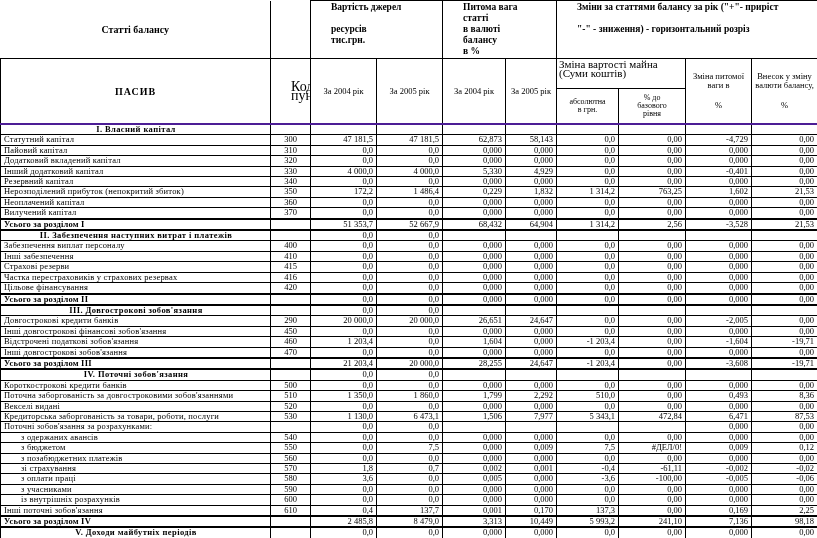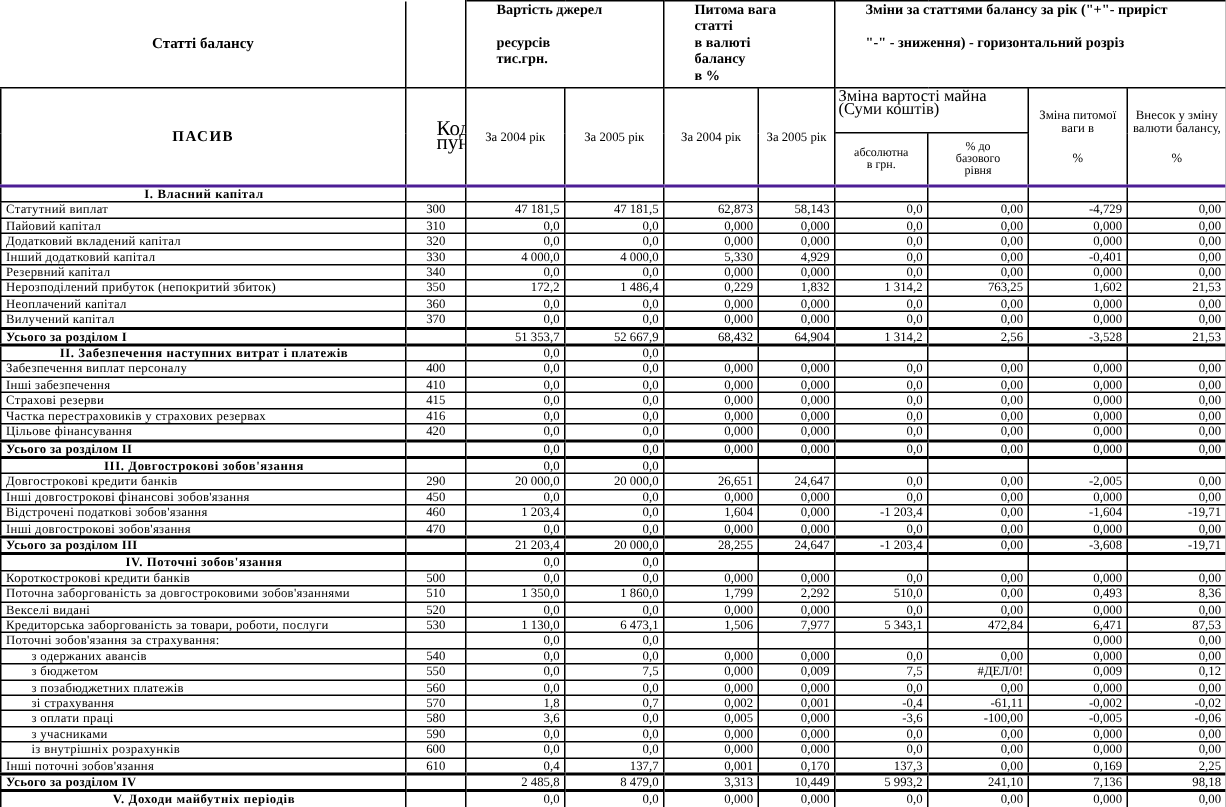--- a/index.html
+++ b/index.html
@@ -104,21 +104,21 @@
         <td class="c-num"></td>
         <td class="c-num"></td>
         <td class="c-num"></td>
         <td class="c-num"></td>
         <td class="c-num"></td>
         <td class="c-num"></td>
         <td class="c-num"></td>
         <td class="c-num"></td>
       </tr>
       <tr class="r-item">
-        <td class="c-label">Статутний виплат</td>
+        <td class="c-label">Статутний капітал</td>
         <td class="c-code">300</td>
         <td class="c-num">47 181,5</td>
         <td class="c-num">47 181,5</td>
         <td class="c-num">62,873</td>
         <td class="c-num">58,143</td>
         <td class="c-num">0,0</td>
         <td class="c-num">0,00</td>
         <td class="c-num">-4,729</td>
         <td class="c-num">0,00</td>
       </tr>
@@ -428,21 +428,21 @@
         <td class="c-num">1 130,0</td>
         <td class="c-num">6 473,1</td>
         <td class="c-num">1,506</td>
         <td class="c-num">7,977</td>
         <td class="c-num">5 343,1</td>
         <td class="c-num">472,84</td>
         <td class="c-num">6,471</td>
         <td class="c-num">87,53</td>
       </tr>
       <tr class="r-group">
-        <td class="c-label">Поточні зобов'язання за страхування:</td>
+        <td class="c-label">Поточні зобов'язання за розрахунками:</td>
         <td class="c-code"></td>
         <td class="c-num">0,0</td>
         <td class="c-num">0,0</td>
         <td class="c-num"></td>
         <td class="c-num"></td>
         <td class="c-num"></td>
         <td class="c-num"></td>
         <td class="c-num">0,000</td>
         <td class="c-num">0,00</td>
       </tr>

